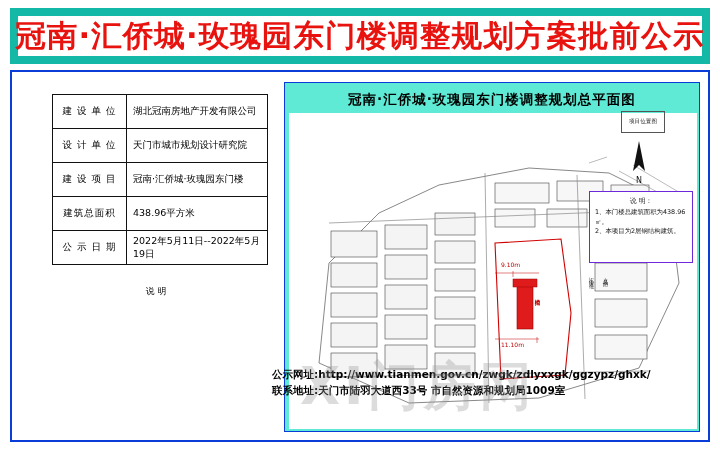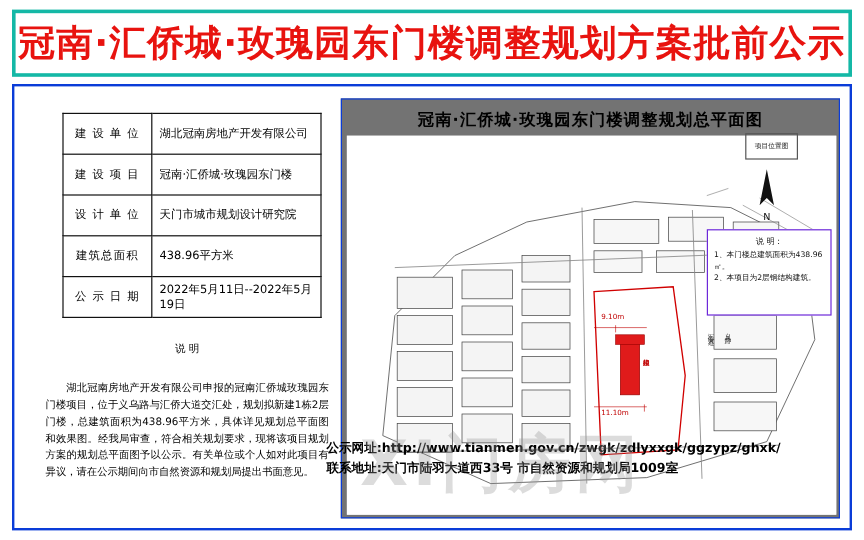--- a/index.html
+++ b/index.html
@@ -13,21 +13,21 @@
     position: relative;
     width: 720px; height: 450px;
     background: #ffffff;
     overflow: hidden;
   }
   
   .banner {
     position: absolute;
     left: 10px; top: 8px;
     width: 700px; height: 56px;
-    border: 3px solid #14b8a6;
+    border: 8px solid #14b8a6;
     background: #ffffff;
     display: flex;
     align-items: center;
     justify-content: center;
   }
   .banner-text {
     font-family: "DejaVu Sans", "Liberation Sans", sans-serif;
     font-weight: bold;
     font-size: 30px;
     letter-spacing: 1px;
@@ -89,21 +89,21 @@
     margin-bottom: 18px;
     font-size: 8.8px;
   }
   .note-body { text-indent: 2em; }
   
   .map-panel {
     position: absolute;
     left: 272px; top: 10px;
     width: 416px; height: 350px;
     border: 1px solid #0a3cd8;
-    background: #737373;
+    background: #5eead4;
   }
   .map-title {
     position: absolute;
     left: 0; top: 8px;
     width: 100%;
     text-align: center;
     font-size: 13.5px;
     font-weight: bold;
     color: #000;
     letter-spacing: 1px;
@@ -194,41 +194,40 @@
   <div class="content-frame">
 
     <div class="left-col">
       <table class="info-table">
         <tbody>
             <tr>
           <td class="label">建 设 单 位</td>
           <td class="value">湖北冠南房地产开发有限公司</td>
         </tr>
         <tr>
+          <td class="label">设 计 单 位</td>
+          <td class="value">天门市城市规划设计研究院</td>
+        </tr>
+        <tr>
           <td class="label">建 设 项 目</td>
           <td class="value">冠南·汇侨城·玫瑰园东门楼</td>
-        </tr>
-        <tr>
-          <td class="label">设 计 单 位</td>
-          <td class="value">天门市城市规划设计研究院</td>
         </tr>
         <tr>
           <td class="label">建筑总面积</td>
           <td class="value">438.96平方米</td>
         </tr>
         <tr>
           <td class="label">公 示 日 期</td>
           <td class="value">2022年5月11日--2022年5月19日</td>
         </tr>
       </tbody>
         </table>
 
       <div class="note-block">
         <div class="note-title">说    明</div>
-        <div class="note-body">湖北冠南房地产开发有限公司申报的冠南汇侨城玫瑰园东门楼项目，位于义乌路与汇侨大道交汇处，规划拟新建1栋2层门楼，总建筑面积为438.96平方米，具体详见规划总平面图和效果图。经我局审查，符合相关规划要求，现将该项目规划方案的规划总平面图予以公示。有关单位或个人如对此项目有异议，请在公示期间向市自然资源和规划局提出书面意见。</div>
       </div>
     </div>
 
     <div class="map-panel">
       <div class="map-title">冠南·汇侨城·玫瑰园东门楼调整规划总平面图</div>
 
       <div class="map-canvas">
         <svg width="408" height="316" viewBox="0 0 408 316" xmlns="http://www.w3.org/2000/svg">
 
           <rect x="0" y="0" width="408" height="316" fill="#ffffff"></rect>

